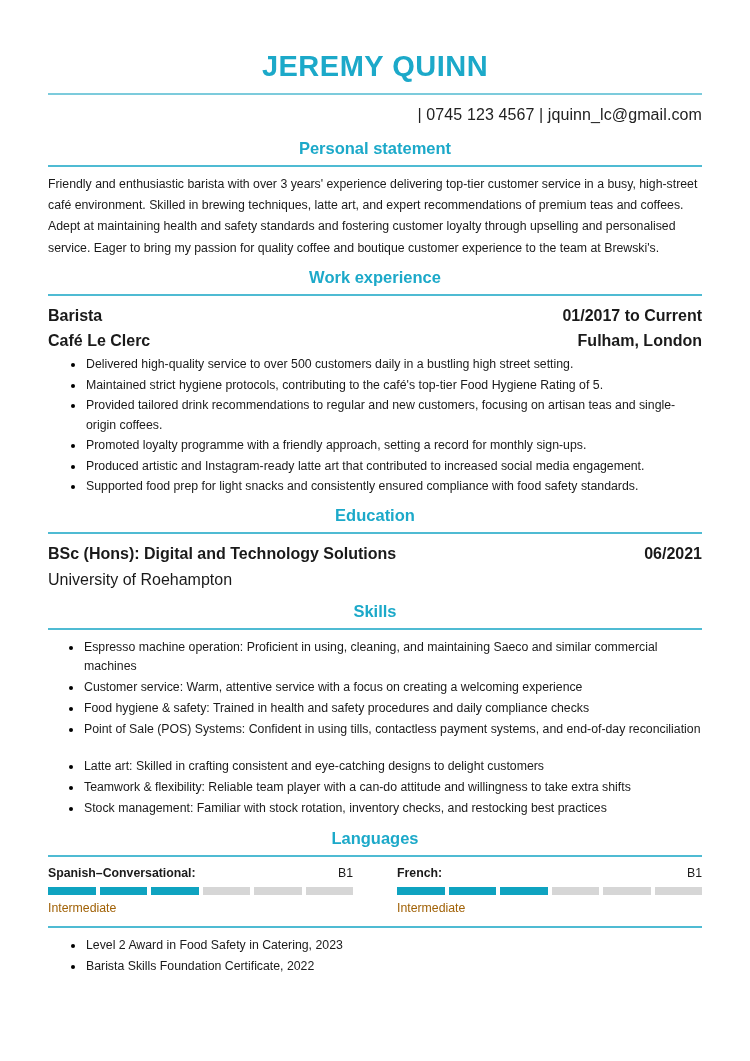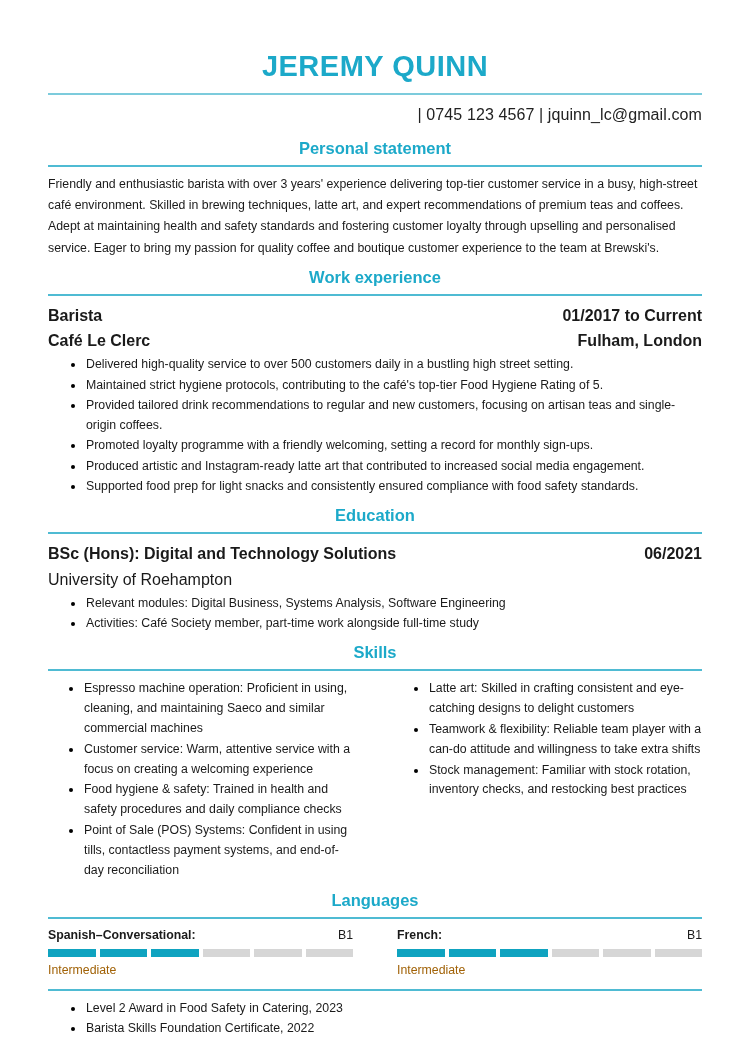--- a/index.html
+++ b/index.html
@@ -102,21 +102,22 @@
     top: 8px;
     width: 4px;
     height: 4px;
     border-radius: 50%;
     background: #000;
   }
 
   
   .two-col {
     display: flex;
-    gap: 36px;
+    gap: 15px;
+    flex-direction: column;
   }
   .two-col > div { flex: 1 1 0; min-width: 0; }
   .two-col ul.bullets { padding-left: 36px; }
   .two-col ul.bullets li { margin-bottom: 1px; }
 
   
   .lang-wrap {
     display: flex;
     gap: 44px;
   }
@@ -176,44 +177,40 @@
           <span class="right">01/2017 to Current</span>
         </div>
         <div class="row">
           <span class="left">Café Le Clerc</span>
           <span class="right">Fulham, London</span>
         </div>
         <ul class="bullets">
           <li>Delivered high-quality service to over 500 customers daily in a bustling high street setting.</li>
           <li>Maintained strict hygiene protocols, contributing to the café's top-tier Food Hygiene Rating of 5.</li>
           <li>Provided tailored drink recommendations to regular and new customers, focusing on artisan teas and single-origin coffees.</li>
-          <li>Promoted loyalty programme with a friendly welcoming, setting a record for monthly sign-ups.</li>
+          <li>Promoted loyalty programme with a friendly approach, setting a record for monthly sign-ups.</li>
           <li>Produced artistic and Instagram-ready latte art that contributed to increased social media engagement.</li>
           <li>Supported food prep for light snacks and consistently ensured compliance with food safety standards.</li>
         </ul>
       </div>
     </div>
   </div>
 
   <div class="section">
     <div class="section-title">Education</div>
     <hr class="rule rule-strong">
     <div class="section-body">
       <div>
         <div class="row">
           <span class="left">BSc (Hons): Digital and Technology Solutions</span>
           <span class="right">06/2021</span>
         </div>
         <div class="row normal">
           <span class="left">University of Roehampton</span>
         </div>
-        <ul class="bullets">
-          <li>Relevant modules: Digital Business, Systems Analysis, Software Engineering</li>
-          <li>Activities: Café Society member, part-time work alongside full-time study</li>
-        </ul>
       </div>
     </div>
   </div>
 
   <div class="section">
     <div class="section-title">Skills</div>
     <hr class="rule rule-strong">
     <div class="section-body">
       <div class="two-col">
         <div>

